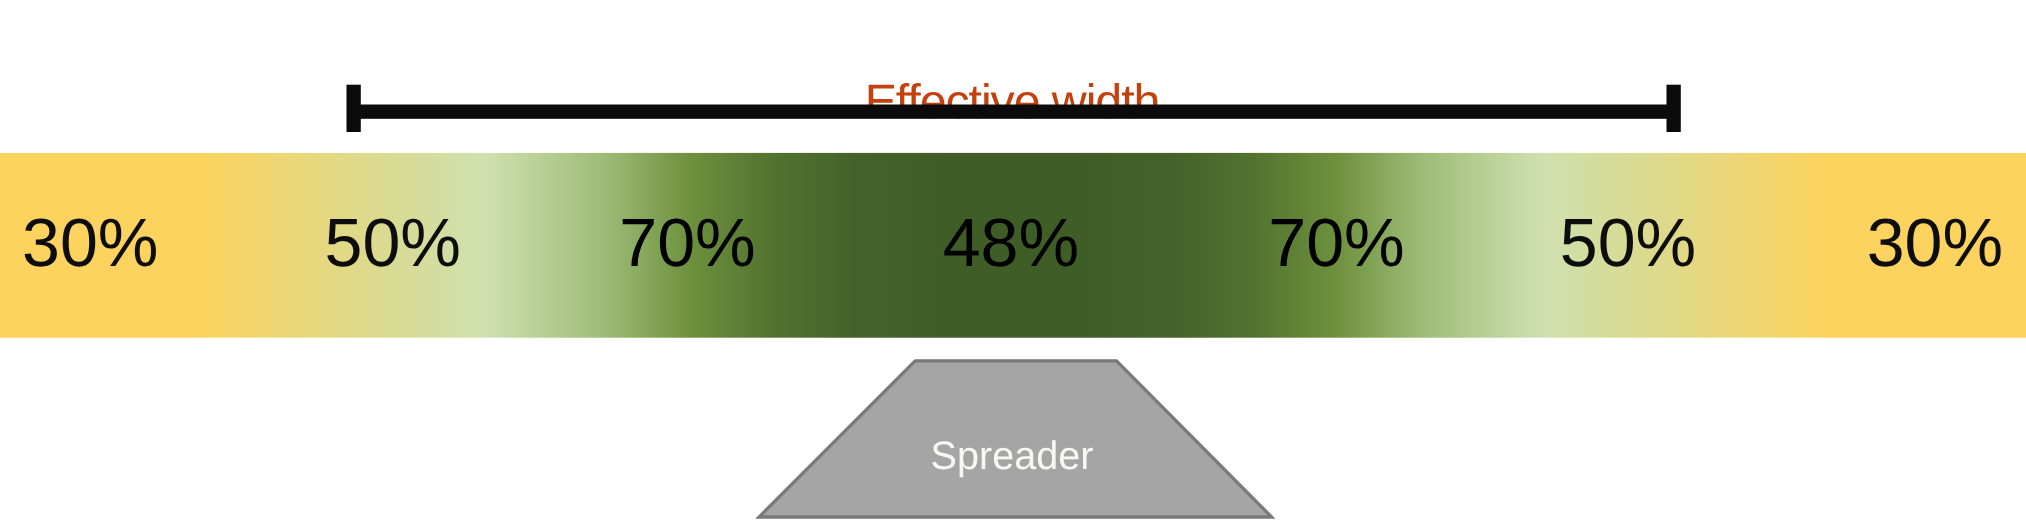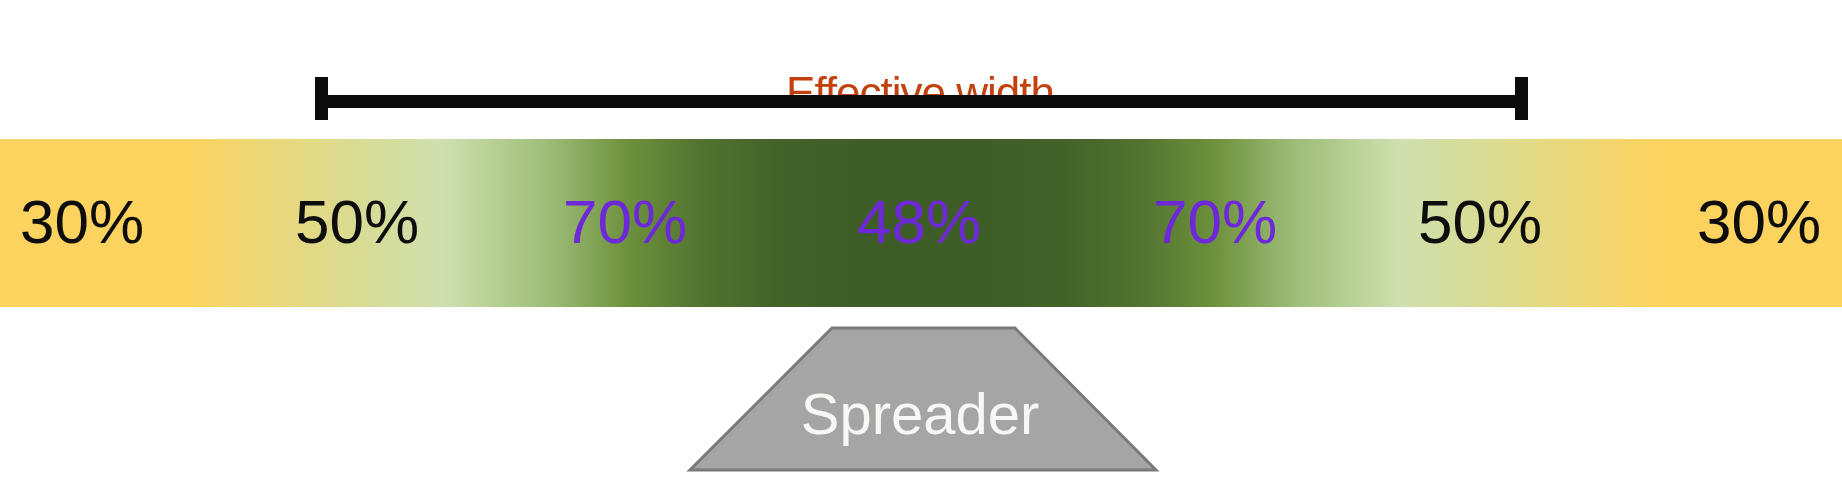--- a/index.html
+++ b/index.html
@@ -82,21 +82,21 @@
   }
   .pct {
     position: absolute;
     top: 199px;
     transform: translateX(-50%);
     font-size: 62px;
     line-height: 46px;
     white-space: nowrap;
   }
   .pct.dark  { color: #0d0d0d; }
-  .pct.light { color: #6d28d9; }
+  .pct.light { color: #000000; }
   .pct.p0 { left: 82px; }
   .pct.p1 { left: 357px; }
   .pct.p2 { left: 625px; }
   .pct.p3 { left: 919px; }
   .pct.p4 { left: 1215px; }
   .pct.p5 { left: 1480px; }
   .pct.p6 { left: 1759px; }
 
   
   .trapezoid-svg {
@@ -104,21 +104,21 @@
     left: 686px;
     top: 324px;
     width: 474px;
     height: 150px;
   }
   .spreader-label {
     position: absolute;
     left: 920px;
     top: 391px;
     transform: translateX(-50%);
-    font-size: 58px;
+    font-size: 36px;
     line-height: 46px;
     color: #f7f8f5;
     white-space: nowrap;
   }
 </style>
 </head>
 <body>
 
 <div class="canvas">
 

